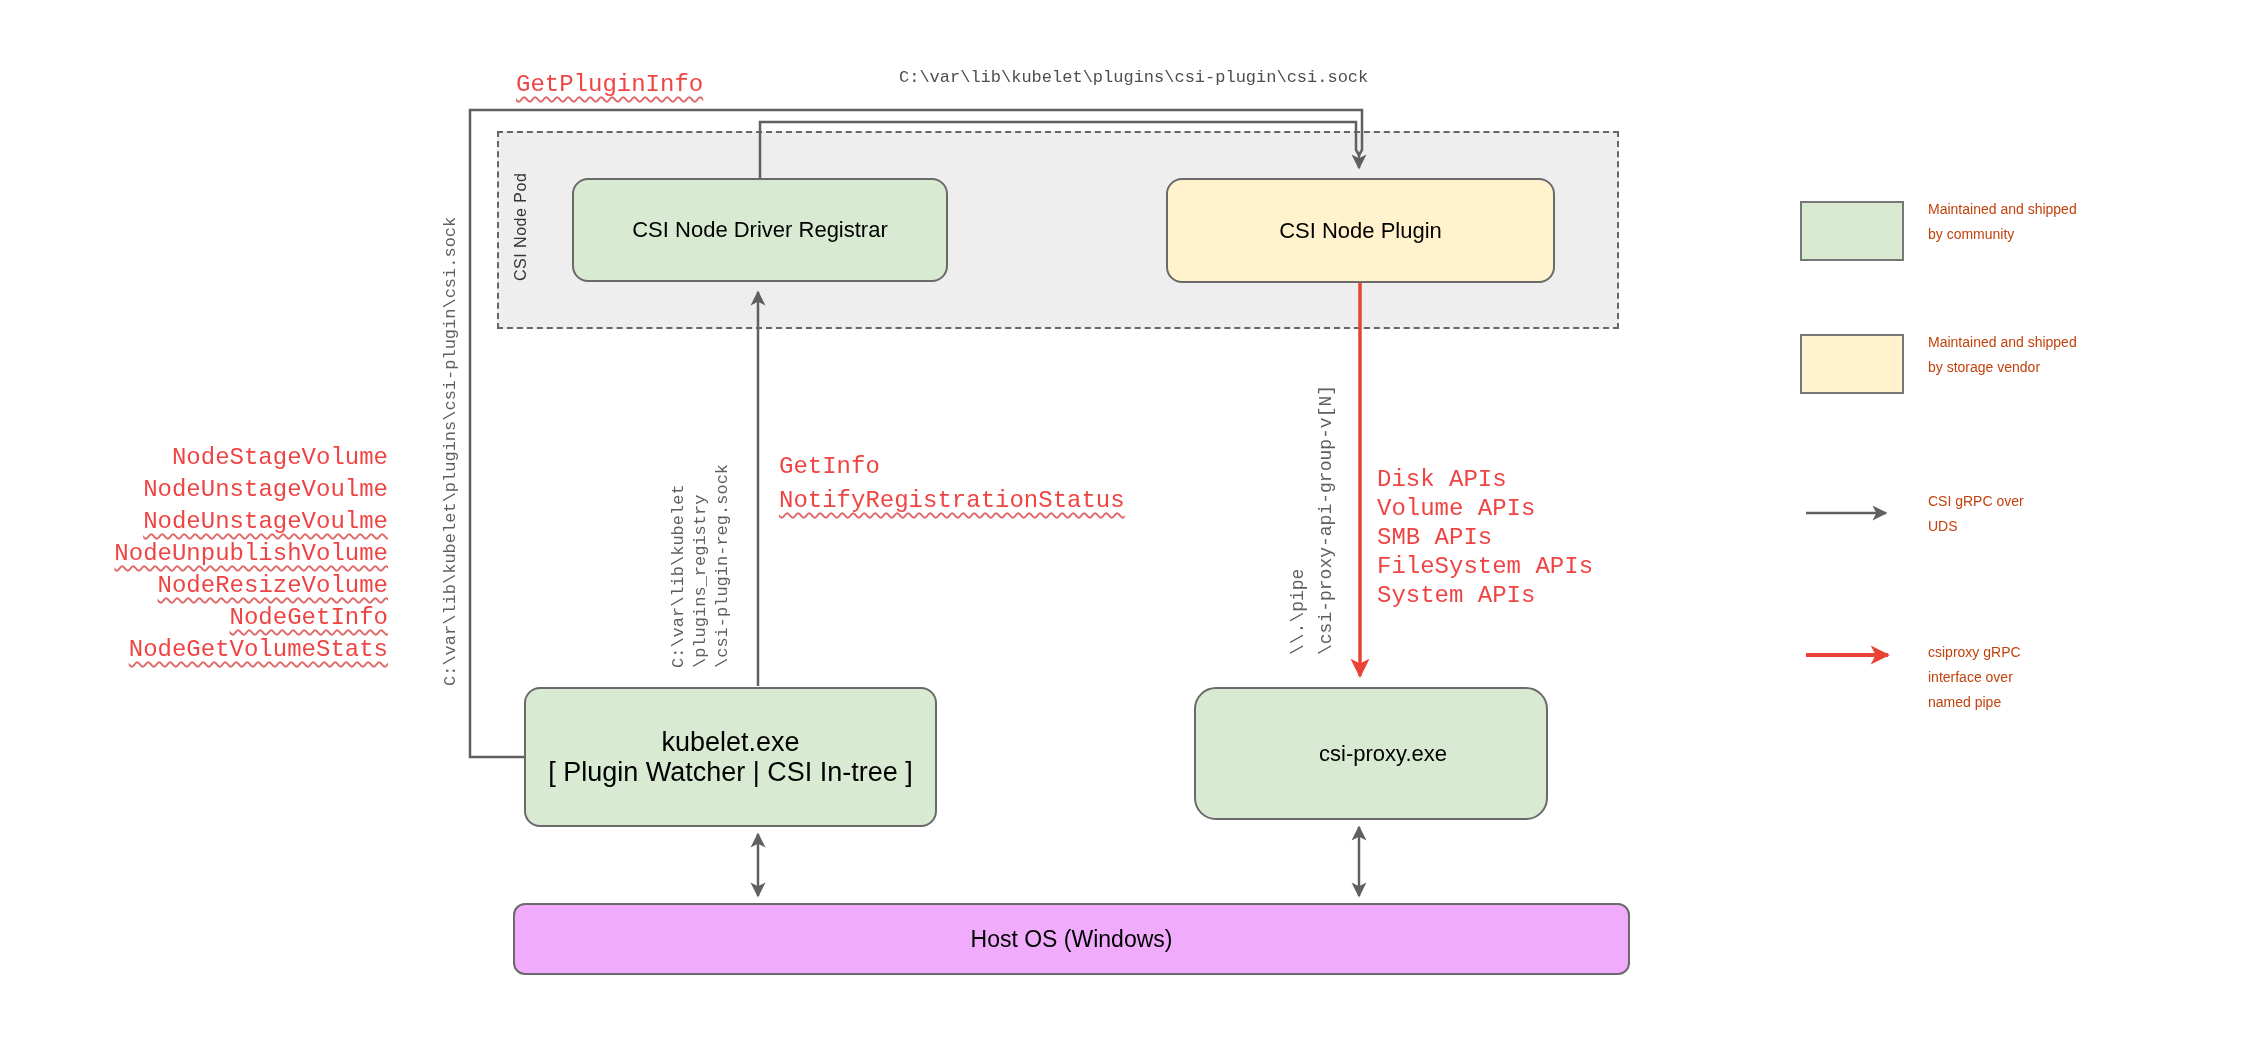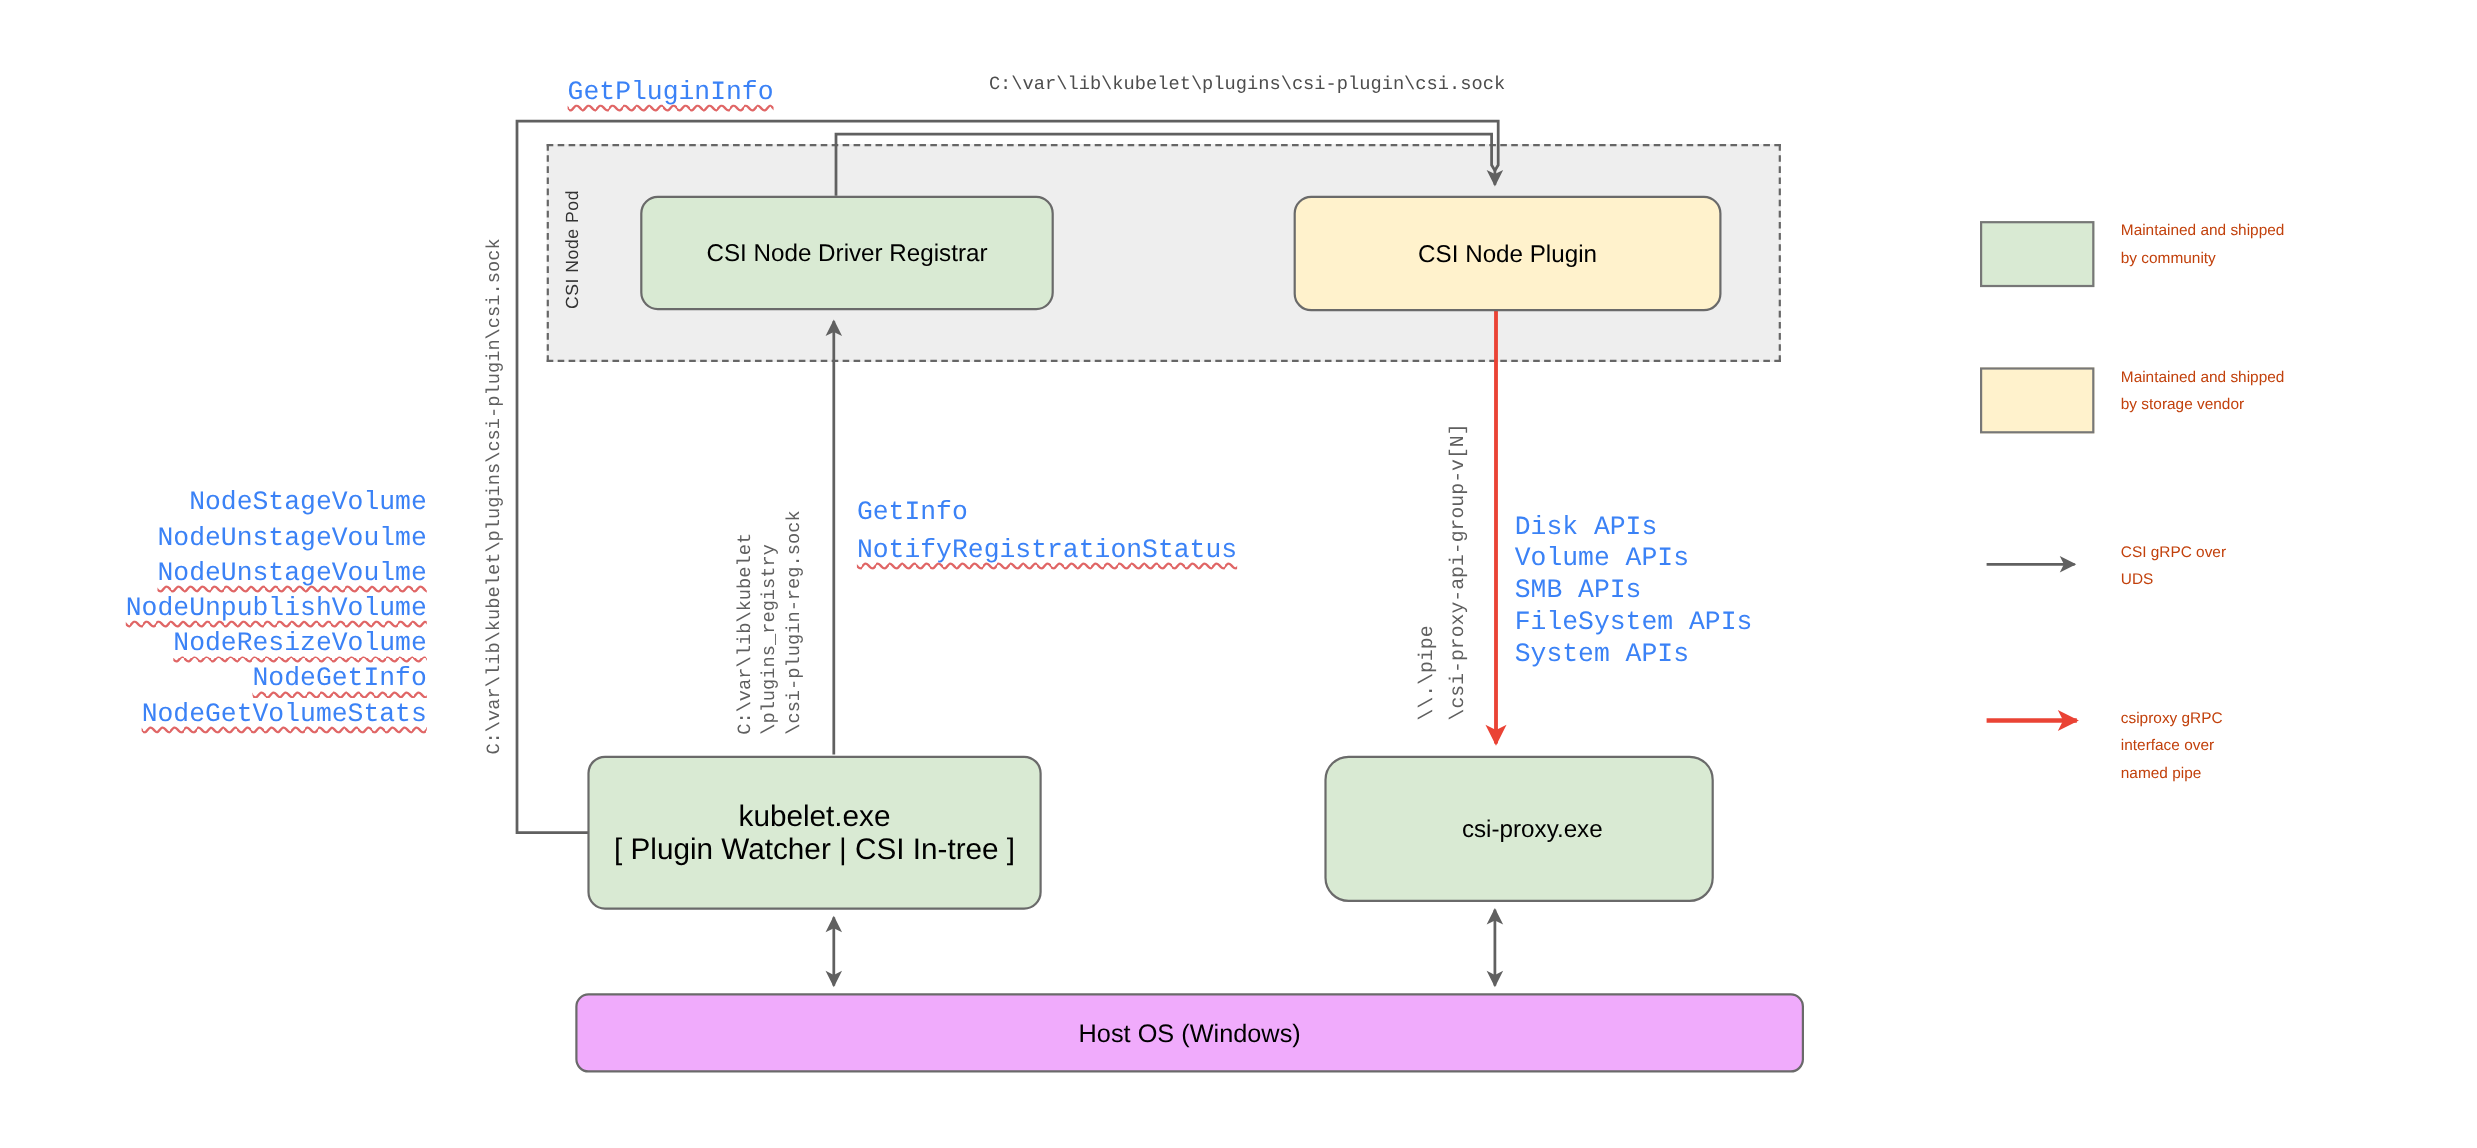--- a/index.html
+++ b/index.html
@@ -2,36 +2,36 @@
 <html><head>
 <meta charset="utf-8">
 <style>
   html,body{margin:0;padding:0;background:#ffffff;}
   #canvas{position:relative;width:2252px;height:1044px;background:#ffffff;overflow:hidden;
           font-family:"Liberation Sans",sans-serif;}
   #wires{position:absolute;left:0;top:0;z-index:1;}
   .pod{position:absolute;left:497px;top:131px;width:1118px;height:194px;
        background:#eeeeee;border:2px dashed #666666;z-index:0;}
   .node{position:absolute;display:flex;align-items:center;justify-content:center;
-        text-align:center;border:2px solid #6a6a6a;z-index:2;color:#000;margin-left:10px;}
+        text-align:center;border:2px solid #6a6a6a;z-index:2;color:#000;}
   .green{background:#d9ead3;}
   .yellow{background:#fff2cc;}
   .blue{background:#f0abfc;}
   .registrar{left:572px;top:178px;width:372px;height:100px;border-radius:16px;font-size:22px;}
   .plugin{left:1166px;top:178px;width:385px;height:101px;border-radius:16px;font-size:22px;}
   .kubelet{left:524px;top:687px;width:409px;height:136px;border-radius:16px;font-size:27px;line-height:30px;}
   .csiproxy{left:1194px;top:687px;width:326px;height:129px;border-radius:22px;font-size:22px;padding-left:24px;}
   .hostos{left:513px;top:903px;width:1113px;height:68px;border-radius:12px;font-size:23px;}
   .mono{font-family:"Liberation Mono","DejaVu Sans Mono",monospace;}
   .lbl{position:absolute;z-index:3;white-space:nowrap;}
   .prelines{white-space:pre-line;}
   .rot{transform-origin:0 0;transform:rotate(-90deg);}
   .squiggle{text-decoration-line:underline;text-decoration-style:wavy;
             text-decoration-color:#e06666;text-decoration-thickness:2px;text-underline-offset:5px;}
-  .big-mono{font-size:24px;color:#3b82f6;}
+  .big-mono{font-size:24px;color:#ef4444;}
   .path-mono{font-size:17px;color:#5f5f5f;}
   .methods{left:60px;top:442px;width:328px;text-align:right;line-height:32px;}
   .apis{left:1377px;top:465px;line-height:29px;}
   .podlabel{left:512px;top:281px;font-size:16px;color:#333;letter-spacing:0.5px;}
   .swatch{position:absolute;width:100px;height:56px;border:2px solid #777;z-index:2;}
   .legendtext{font-size:14px;line-height:25px;color:#c2410c;}
 </style>
 </head>
 <body>
 

